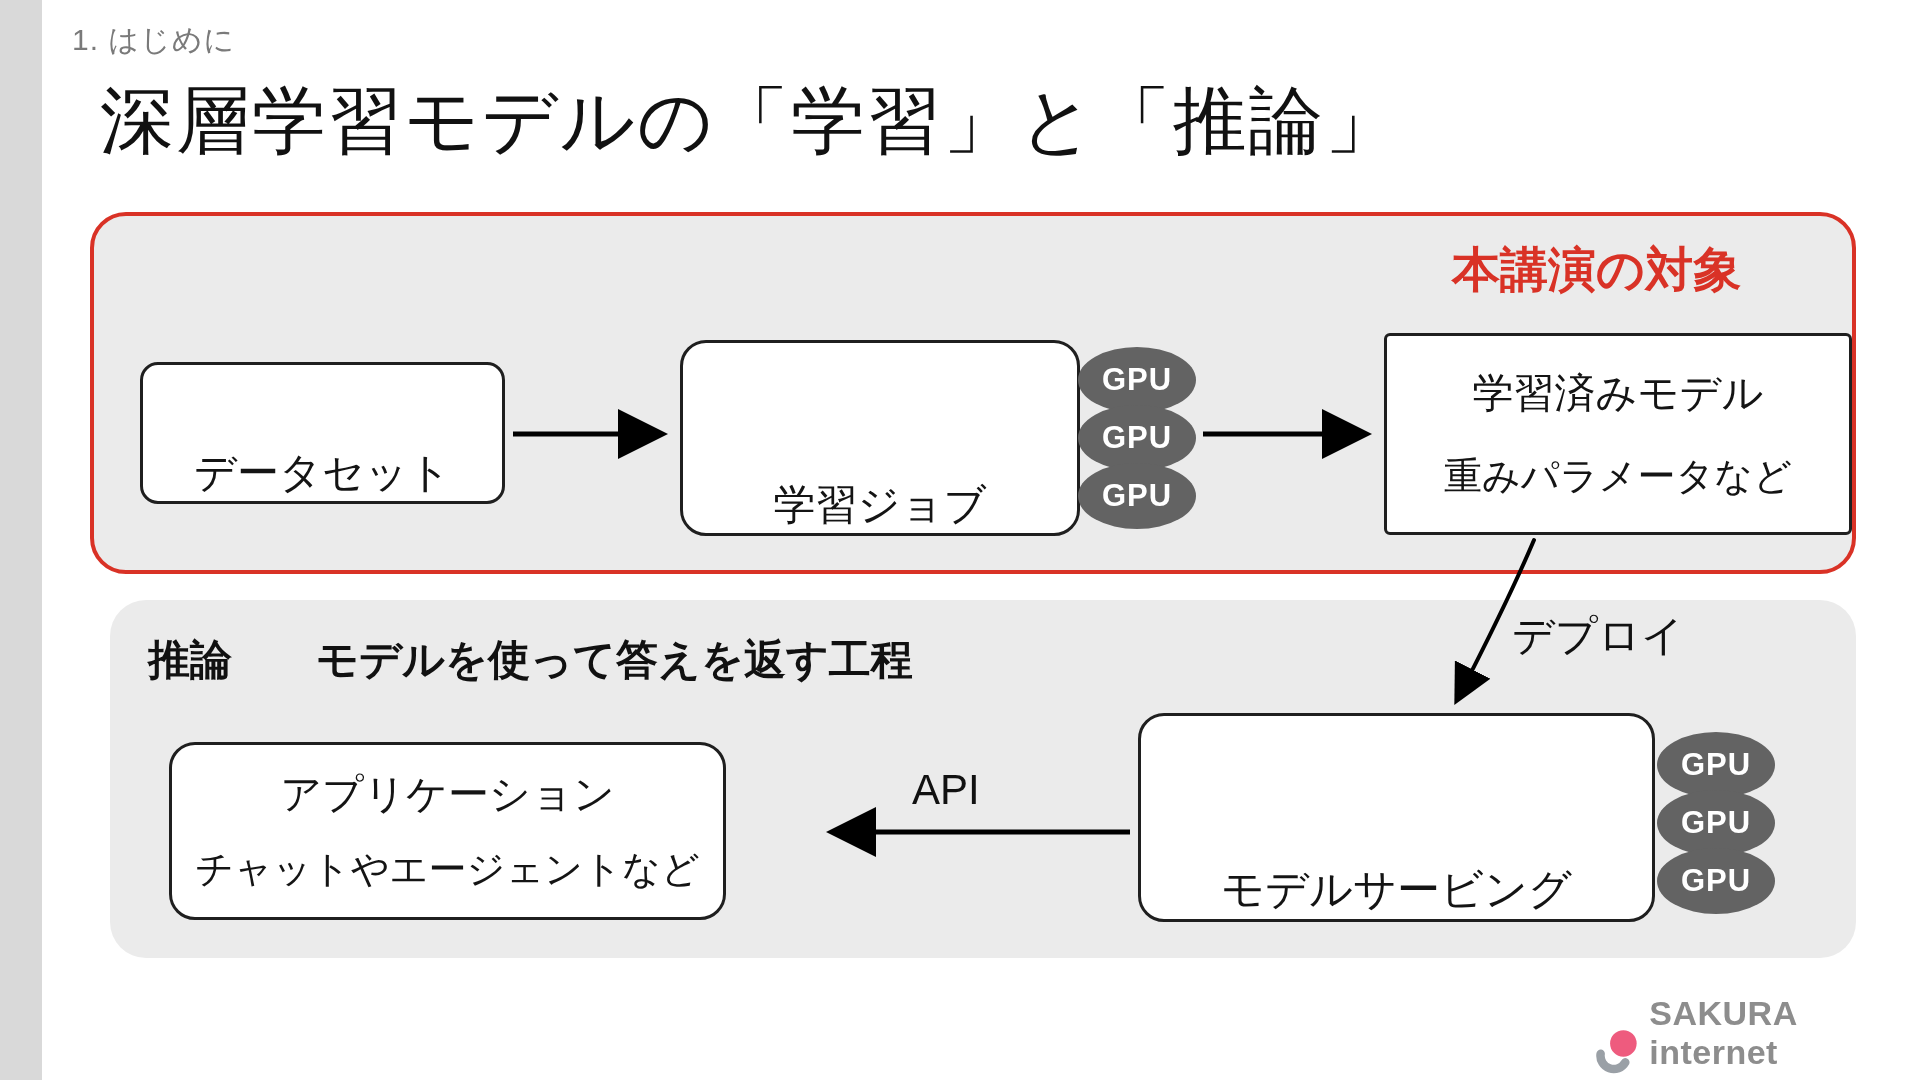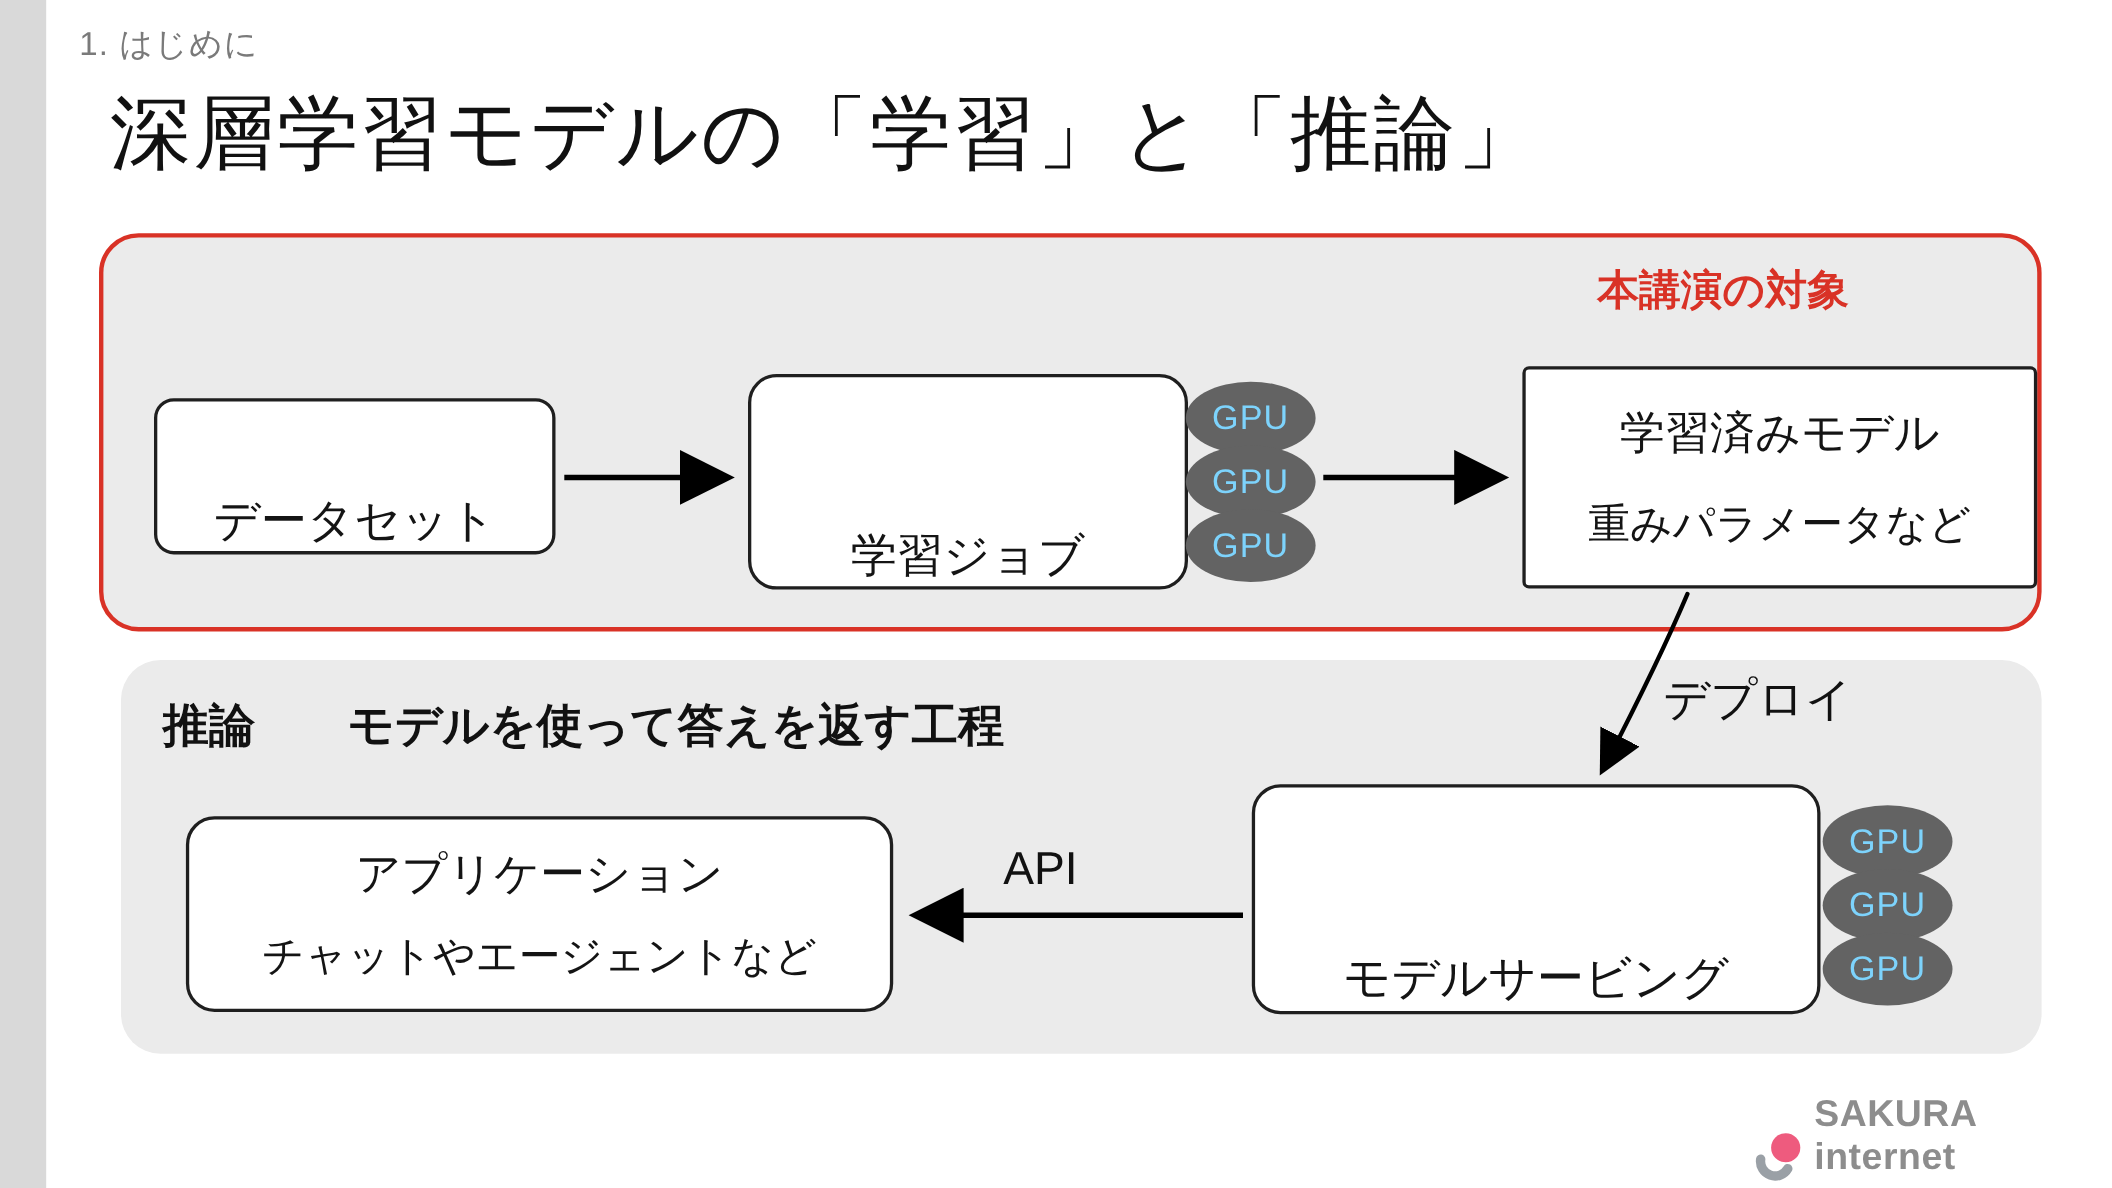--- a/index.html
+++ b/index.html
@@ -19,34 +19,34 @@
   .section-label{position:absolute;left:72px;top:20px;font-size:30px;color:#7a7a7a;letter-spacing:1px;}
   .slide-title{position:absolute;left:100px;top:72px;font-size:74px;font-weight:400;letter-spacing:2px;color:#111;}
 
   .panel{position:absolute;background:var(--panel-gray);border-radius:36px;}
   .panel.training{left:90px;top:212px;width:1766px;height:362px;border:4px solid var(--accent-red);}
   .panel.inference{left:110px;top:600px;width:1746px;height:358px;}
 
   .panel-heading{position:absolute;font-size:42px;font-weight:700;color:#111;}
   .heading-training{left:142px;top:246px;}
   .heading-inference{left:148px;top:632px;}
-  .highlight-label{position:absolute;left:1452px;top:238px;font-size:38px;font-weight:700;color:var(--accent-red);}
+  .highlight-label{position:absolute;left:1452px;top:238px;font-size:48px;font-weight:700;color:var(--accent-red);}
 
   .box{position:absolute;background:#fff;border:3px solid #1f1f1f;display:flex;flex-direction:column;align-items:center;justify-content:flex-end;text-align:center;z-index:3;}
   .box-dataset{left:140px;top:362px;width:365px;height:142px;border-radius:18px;font-size:42px;}
   .box-job{left:680px;top:340px;width:400px;height:196px;border-radius:26px;font-size:42px;}
   .box-model{left:1384px;top:333px;width:468px;height:202px;border-radius:6px;justify-content:space-evenly;}
   .box-model .l1{font-size:41px;}
   .box-model .l2{font-size:38px;}
-  .box-app{left:169px;top:742px;width:643px;height:178px;border-radius:26px;justify-content:space-evenly;}
+  .box-app{left:169px;top:742px;width:557px;height:178px;border-radius:26px;justify-content:space-evenly;}
   .box-app .l1{font-size:41px;}
   .box-app .l2{font-size:38px;}
   .box-serving{left:1138px;top:713px;width:517px;height:209px;border-radius:26px;font-size:43px;}
 
-  .gpu{position:absolute;width:118px;height:66px;border-radius:50%;background:var(--gpu-gray);color:#7dd3fc;font-size:31px;font-weight:400;display:flex;align-items:center;justify-content:center;z-index:6;letter-spacing:1px;}
+  .gpu{position:absolute;width:118px;height:66px;border-radius:50%;background:var(--gpu-gray);color:#ffffff;font-size:31px;font-weight:700;display:flex;align-items:center;justify-content:center;z-index:6;letter-spacing:1px;}
 
   .float-label{position:absolute;font-size:42px;color:#111;z-index:4;}
   .label-api{left:912px;top:766px;}
   .label-deploy{left:1512px;top:608px;}
 
   .connectors{position:absolute;left:0;top:0;width:1920px;height:1080px;z-index:4;pointer-events:none;}
 
   .logo{position:absolute;left:1594px;top:994px;display:flex;align-items:flex-end;gap:6px;z-index:2;}
   .logo-text{font-size:34px;font-weight:700;color:#8d8d8d;letter-spacing:0.5px;padding-bottom:2px;}
 </style>

